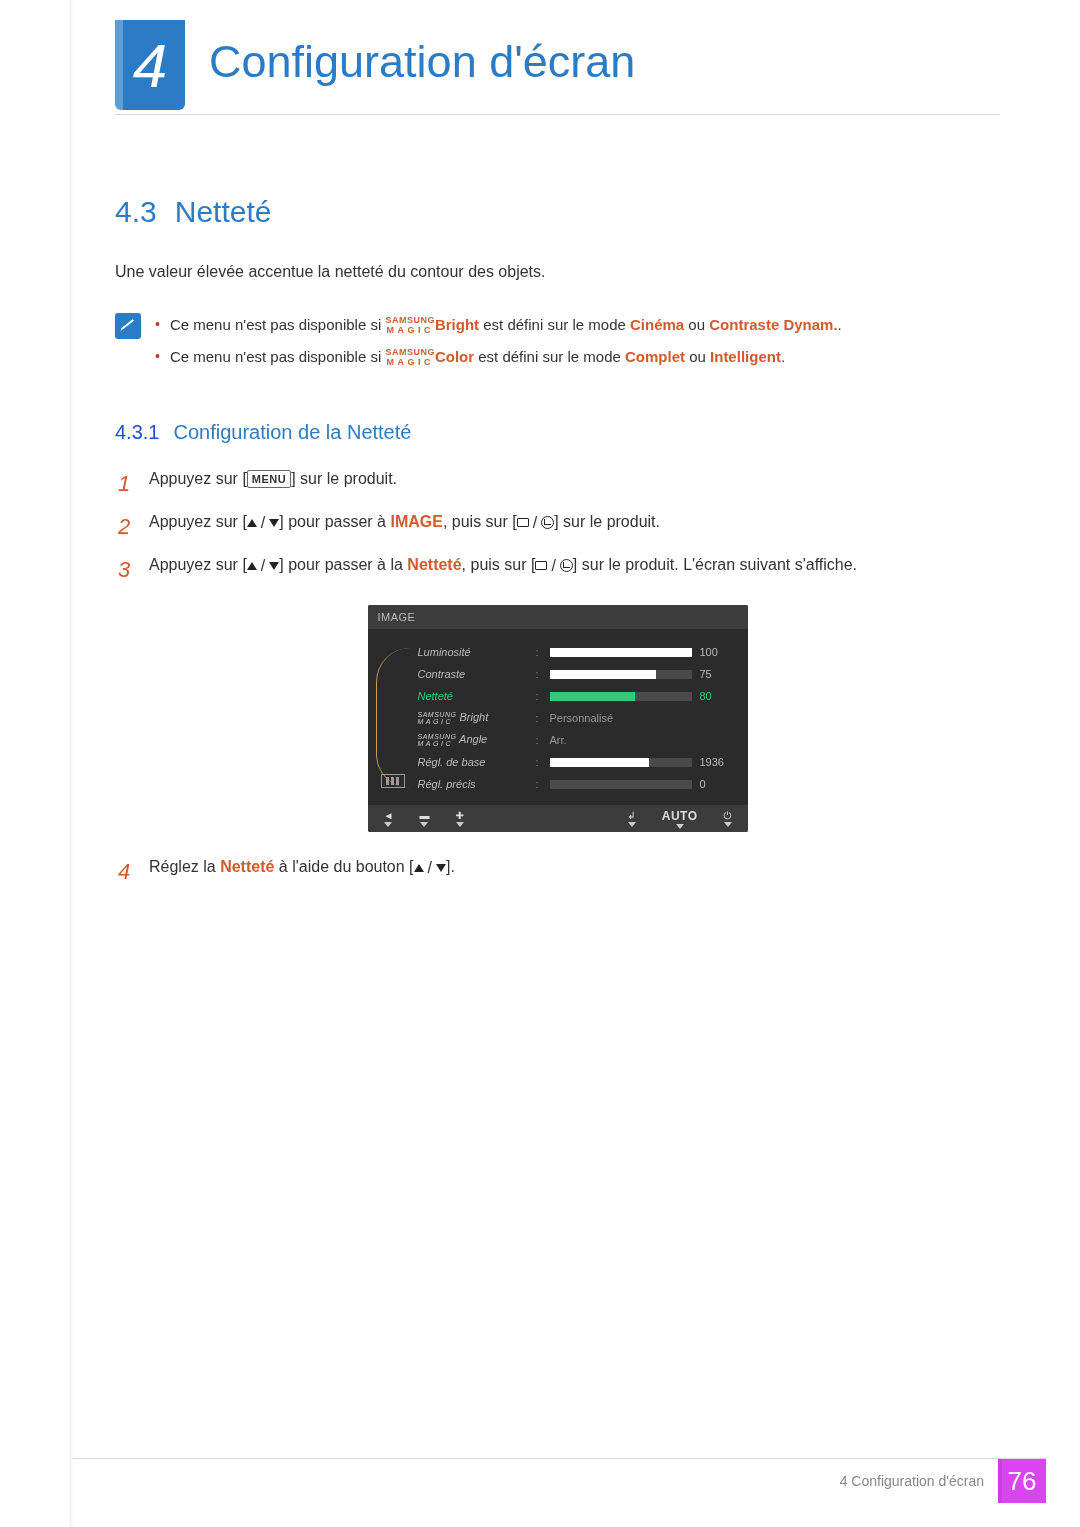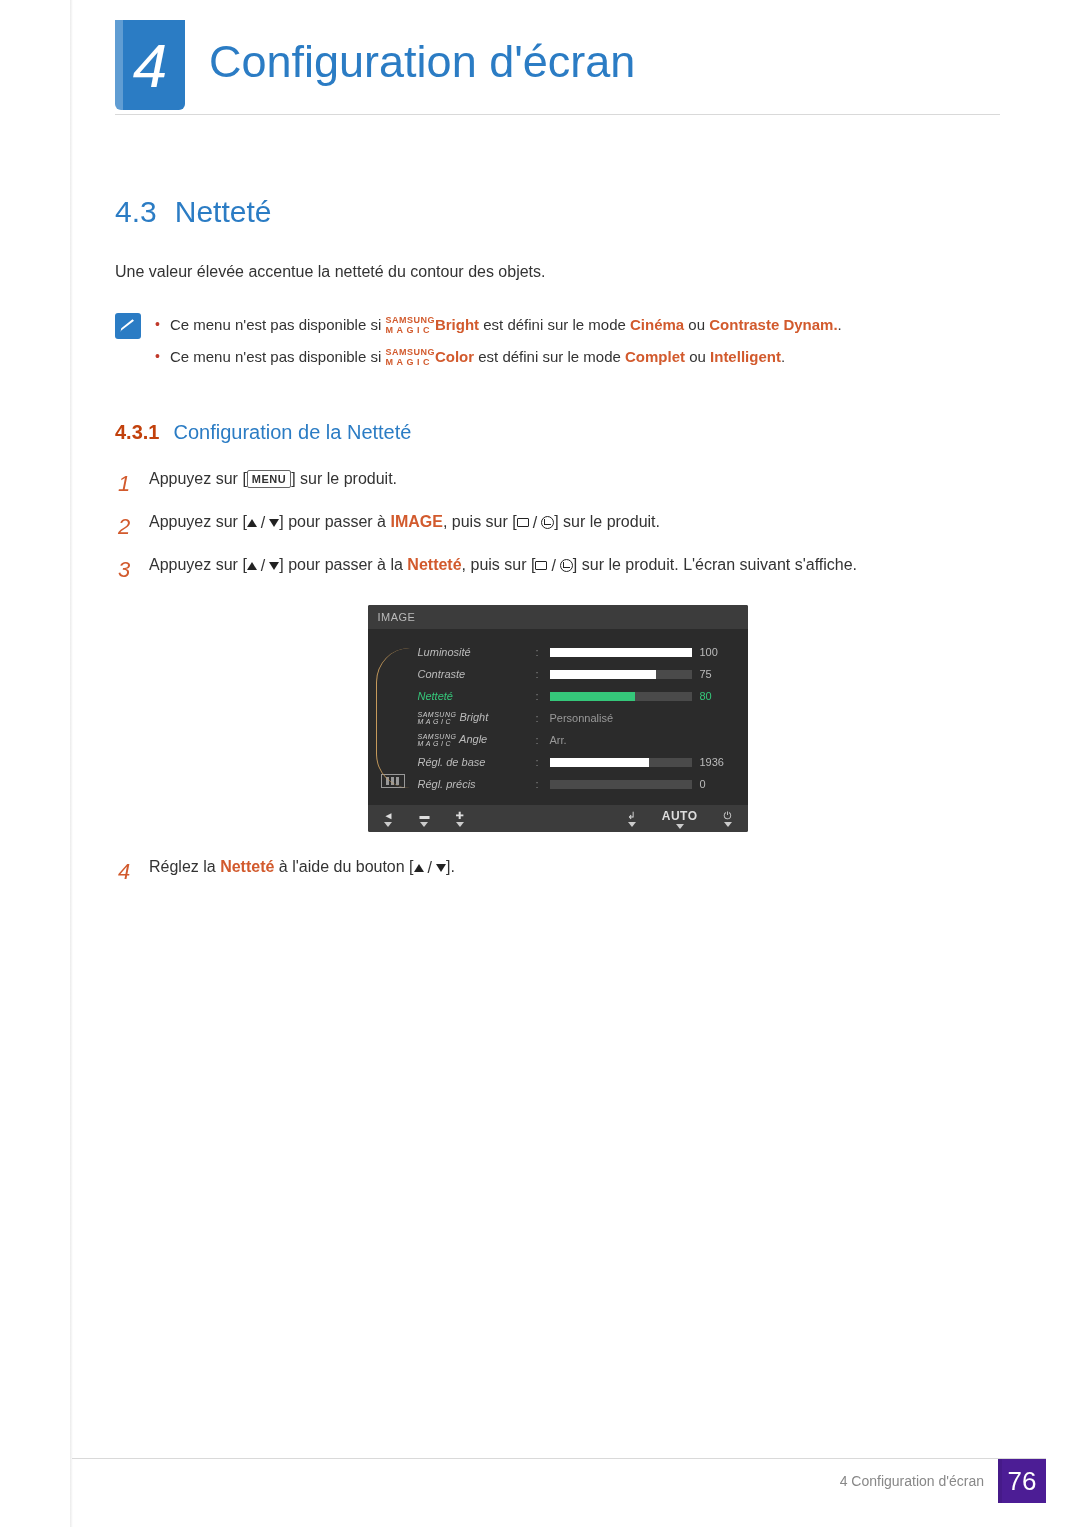--- a/index.html
+++ b/index.html
@@ -92,20 +92,21 @@
     display: inline-flex;
     align-items: center;
     justify-content: center;
   }
   .note-icon svg { width: 18px; height: 18px; }
   .note-list {
     list-style: none;
     font-size: 15px;
     line-height: 1.6;
     color: #333;
+    text-align: center;
   }
   .note-list li {
     display: flex;
     gap: 10px;
     margin-bottom: 8px;
   }
   .note-list li::before {
     content: "•";
     color: #c0392b;
     font-size: 14px;
@@ -119,21 +120,21 @@
     color: #d25a2d;
     display: inline-block;
     vertical-align: middle;
     line-height: 1.05;
   }
   .magic .bot { letter-spacing: 3.5px; }
 
   .subsection {
     margin-top: 44px;
   }
-  .sub-num { color: #c2410c; font-size: 20px; font-weight: 700; margin-right: 14px; }
+  .sub-num { color: #1d4ed8; font-size: 20px; font-weight: 400; margin-right: 14px; }
   .sub-title { color: #2b7cc4; font-size: 20px; font-weight: 400; }
 
   .steps {
     margin-top: 22px;
   }
   .step {
     display: flex;
     align-items: flex-start;
     gap: 16px;
     font-size: 16px;
@@ -279,21 +280,21 @@
     border:none; border-top:1px solid #d9d9d9;
   }
   .footer-text {
     color: #888;
     font-size: 14px;
     margin-right: 14px;
   }
   .page-badge {
     width: 48px;
     height: 44px;
-    background: #4c1d95;
+    background: #d946ef;
     color: #fff;
     font-size: 26px;
     display: flex;
     align-items: center;
     justify-content: center;
     position:relative;
   }
   .page-badge::before{
     content:"";
     position:absolute; top:0;bottom:0;left:0;width:4px;background:rgba(0,0,0,0.08);

